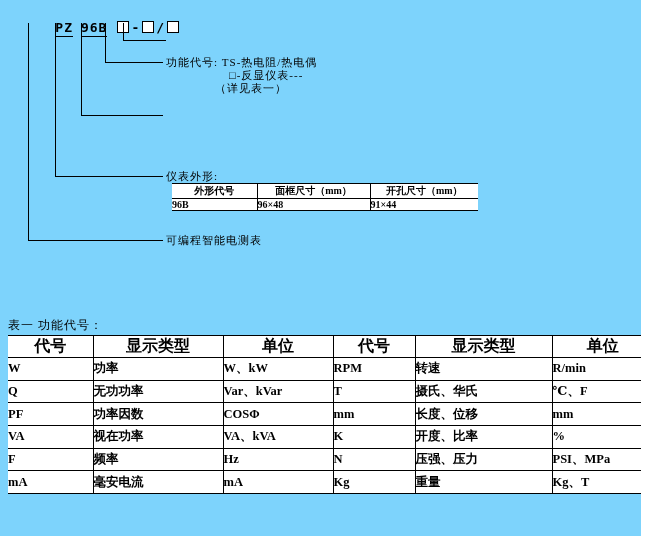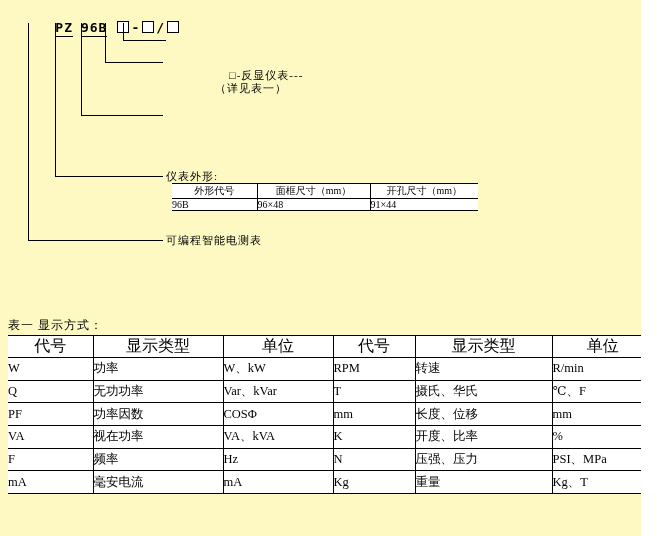--- a/index.html
+++ b/index.html
@@ -1,19 +1,19 @@
 <!DOCTYPE html>
 <html><head>
 <meta charset="utf-8">
 <style>
   html,body{margin:0;padding:0;background:#fff;}
   .canvas{
     position:relative;
     width:641px;height:536px;
-    background:#fef9c3;
+    background:#7dd3fc;
     color:#000;
     font-family:"Liberation Serif","DejaVu Serif",serif;
     overflow:hidden;
   }
   
   .model-row{
     position:absolute;left:20px;top:5px;
     font-family:"DejaVu Sans Mono","Liberation Mono",monospace;
     font-size:13px;font-weight:bold;letter-spacing:1px;
     white-space:pre;
@@ -36,21 +36,21 @@
     white-space:pre;
   }
   
   .doc-table{
     position:absolute;border-collapse:collapse;table-layout:fixed;
     background:#fff;
   }
   .doc-table th,.doc-table td{
     border:1px solid #000;
     padding:0;vertical-align:middle;
-    font-weight:normal;overflow:hidden;white-space:nowrap;
+    font-weight:bold;overflow:hidden;white-space:nowrap;
   }
   .doc-table th:first-child,.doc-table td:first-child{border-left:none;}
   .doc-table th:last-child,.doc-table td:last-child{border-right:none;}
   .shape-table{left:172px;top:183px;width:306px;font-size:10px;}
   .shape-table th{height:13px;}
   .shape-table td{height:11px;}
   .func-title{
     position:absolute;left:8px;top:317px;
     font-size:12px;letter-spacing:1px;
   }
@@ -72,20 +72,21 @@
   <div class="vline" style="left:81px;top:23px;height:93px"></div>
   <div class="vline" style="left:105px;top:23px;height:40px"></div>
   <div class="vline" style="left:123px;top:23px;height:18px"></div>
 
   <div class="hline" style="left:123px;top:40px;width:43px"></div>
   <div class="hline" style="left:105px;top:62px;width:58px"></div>
   <div class="hline" style="left:81px;top:115px;width:82px"></div>
   <div class="hline" style="left:55px;top:176px;width:108px"></div>
   <div class="hline" style="left:28px;top:240px;width:135px"></div>
 
+  <div class="callout" style="left:166px;top:56px">功能代号: TS-热电阻/热电偶</div>
   <div class="callout" style="left:229px;top:69px">□-反显仪表---</div>
   <div class="callout" style="left:215px;top:82px">（详见表一）</div>
   <div class="callout" style="left:166px;top:170px">仪表外形:</div>
   <div class="callout" style="left:166px;top:234px">可编程智能电测表</div>
 
   <table class="doc-table shape-table">
     <colgroup>
         <col style="width:85px">
         <col style="width:113px">
         <col style="width:108px">
@@ -99,21 +100,21 @@
       </thead>
     <tbody>
         <tr>
           <td>96B</td>
           <td>96×48</td>
           <td>91×44</td>
         </tr>
       </tbody>
   </table>
 
-  <div class="func-title">表一 显示方式：</div>
+  <div class="func-title">表一 功能代号：</div>
   <table class="doc-table func-table">
     <colgroup>
       <col style="width:85px">
         <col style="width:130px">
         <col style="width:110px">
       <col style="width:82px">
         <col style="width:137px">
         <col style="width:101px">
     </colgroup>
     <thead>

